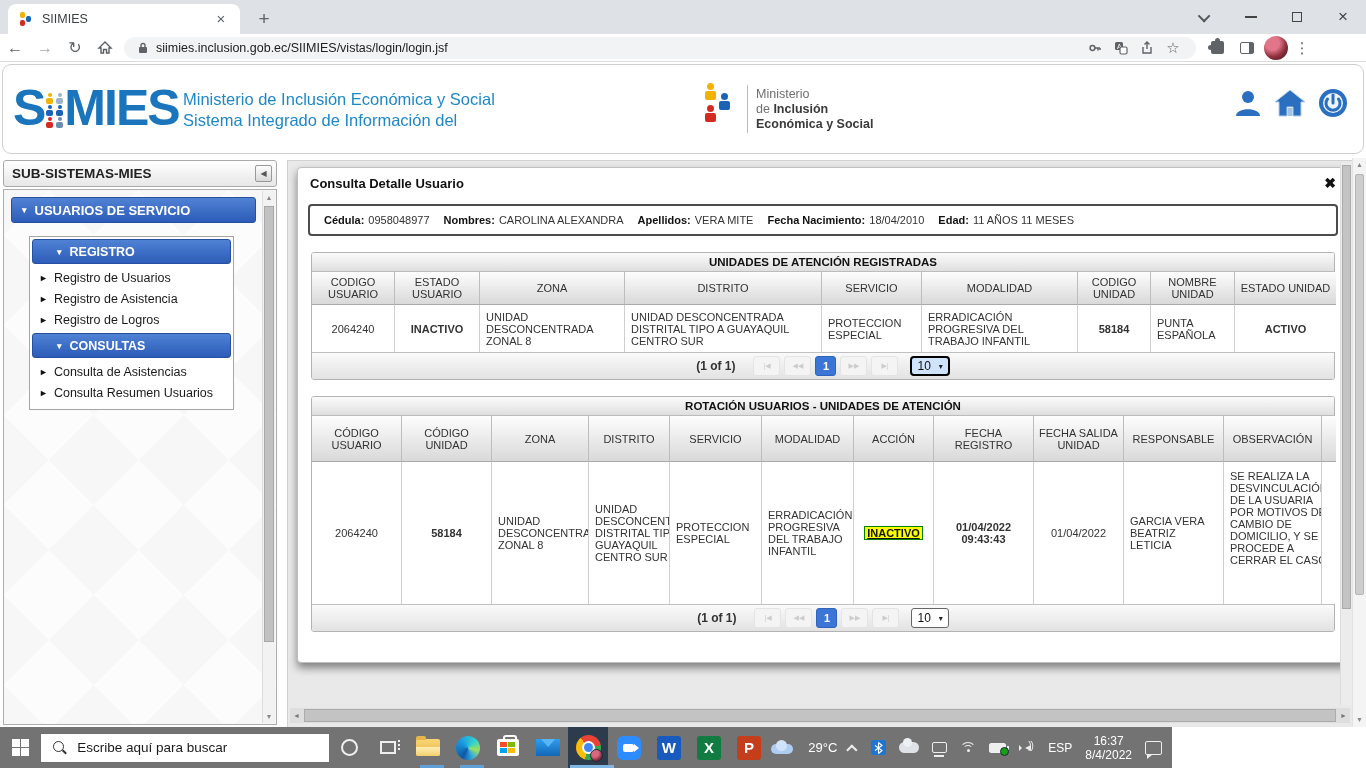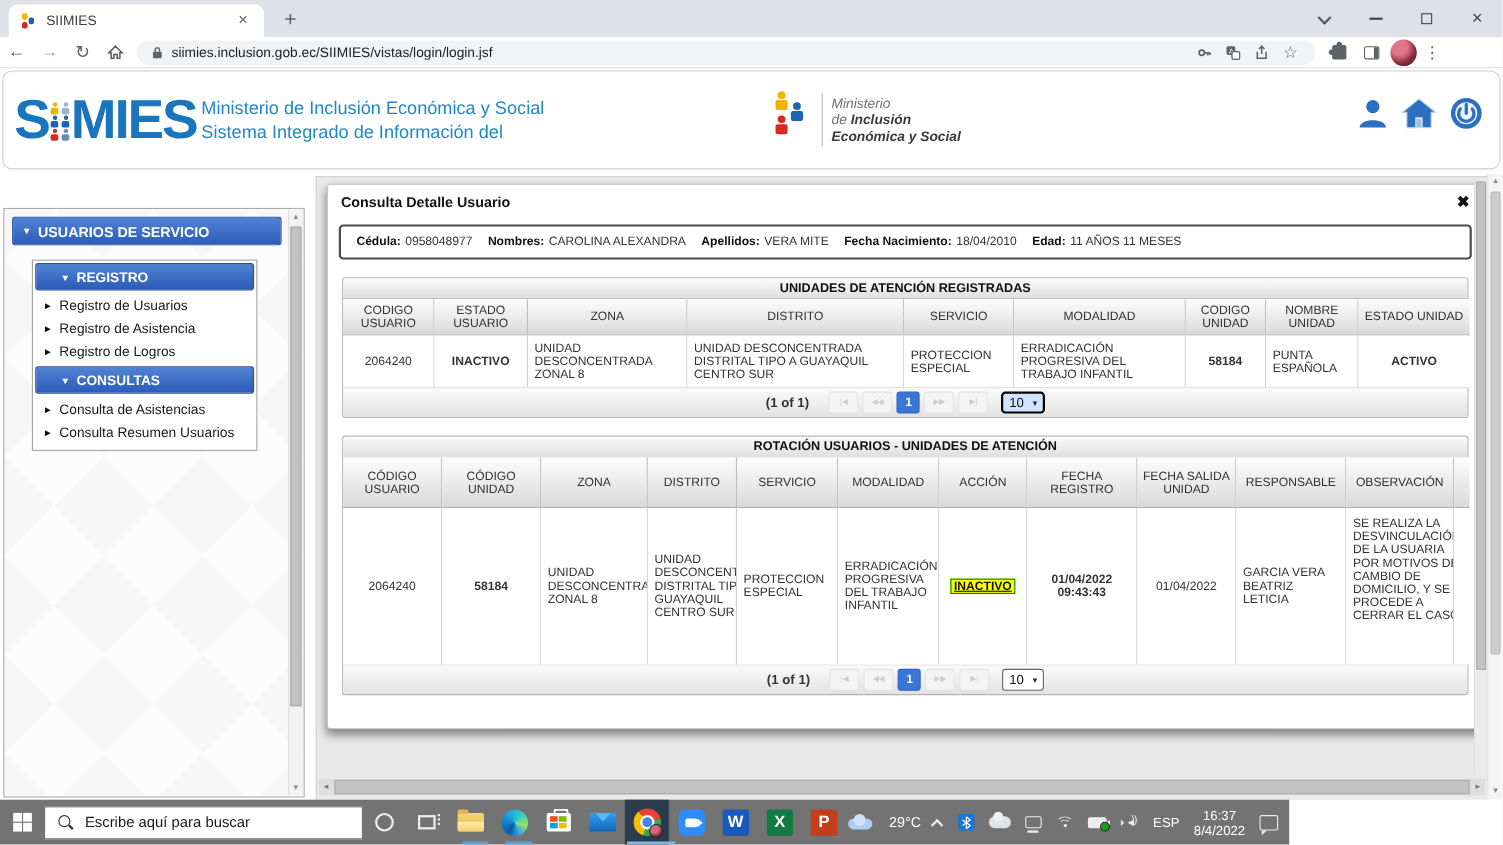--- a/index.html
+++ b/index.html
@@ -40,21 +40,21 @@
 
   
   #siteheader { position:absolute; left:0; top:62px; width:1366px; height:96px; background:#fff; }
   .hcard { position:absolute; left:2px; top:2px; right:2px; height:90px; border:1px solid #cfcfcf; border-radius:9px; background:#fff; }
   .logo { position:absolute; left:10px; top:14px; display:flex; align-items:center; color:#1b75bc; font-weight:bold; font-size:50px; letter-spacing:-2px; font-family:"Liberation Sans", sans-serif; }
   .lcol { display:inline-flex; flex-direction:column; gap:1px; margin:4px 1px 0 2px; }
   .lfig { display:flex; flex-direction:column; align-items:center; }
   .lfig .fh { width:4px; height:4px; border-radius:50%; }
   .lfig .fb { width:7px; height:6px; border-radius:2px; margin-top:1px; }
   .subtitle { position:absolute; left:180px; top:24px; font-size:16.5px; color:#1e88c7; line-height:21px; }
-  .ministry { position:absolute; left:700px; top:18px; display:flex; align-items:center;font-style:italic; }
+  .ministry { position:absolute; left:700px; top:18px; display:flex; align-items:center; }
   .mcluster { position:relative; width:36px; height:52px; }
   .fig { position:absolute; display:flex; flex-direction:column; align-items:center; }
   .fig .fh { width:7px; height:7px; border-radius:50%; }
   .fig .fb { width:11px; height:9px; border-radius:2px; margin-top:1px; }
   .c-yel .fh,.c-yel .fb { background:#f2b200; }
   .c-blu .fh,.c-blu .fb { background:#1a63b5; }
   .c-red .fh,.c-red .fb { background:#d42a20; }
   .c-gr1 .fh,.c-gr1 .fb { background:#9db3c8; }
   .c-gr2 .fh,.c-gr2 .fb { background:#6b8cae; }
   .mdivider { width:1px; height:48px; background:#bbb; margin:0 8px; }
@@ -356,20 +356,24 @@
               <path d="M10.5 12 A7 7 0 1 0 21.5 12" fill="none" stroke="#2a6fc0" stroke-width="3" stroke-linecap="round"></path>
             </svg>
         </span>
       </div>
     </div>
   </div>
 
   <div id="workspace">
 
     <div id="sidebar">
+      <div class="sbheader">
+        <span class="sbtitle">SUB-SISTEMAS-MIES</span>
+        <span class="sbcollapse">◀</span>
+      </div>
       <div class="sbbody">
         <div class="bluebar sectionbar">
           <span class="caret">▾</span>
           <span>USUARIOS DE SERVICIO</span>
         </div>
         <div class="menubox">
           <div class="bluebar groupbar">
             <span class="caret">▾</span>
             <span>REGISTRO</span>
           </div>

